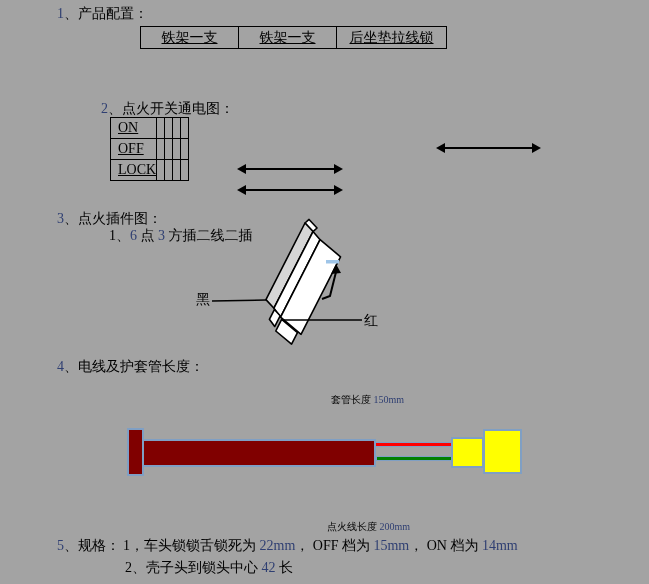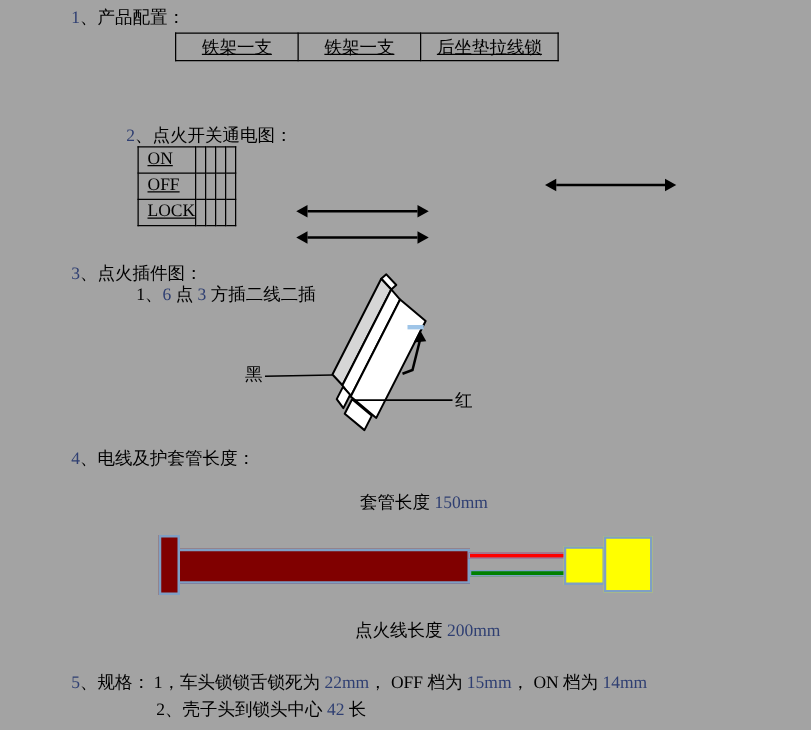--- a/index.html
+++ b/index.html
@@ -12,21 +12,21 @@
   td{border:1px solid #000;font-size:14px;overflow:hidden;vertical-align:middle;}
   #config-table td{height:19px;text-align:center;}
   #power-table td{height:20px;text-align:left;padding:0 0 0 7px;}
   .tbl-wrap{position:absolute;text-decoration:underline;}
   .dblarrow{position:absolute;height:2px;background:#000;}
   .dblarrow::before{content:"";position:absolute;left:-9px;top:-4px;width:0;height:0;
     border-top:5px solid transparent;border-bottom:5px solid transparent;border-right:9px solid #000;}
   .dblarrow::after{content:"";position:absolute;right:-9px;top:-4px;width:0;height:0;
     border-top:5px solid transparent;border-bottom:5px solid transparent;border-left:9px solid #000;}
   .wire-box{position:absolute;box-sizing:border-box;}
-  .lbl{font-size:14px;}
+  .lbl{font-size:10px;margin-left:43px;}
 </style>
 </head>
 <body>
 
 <div id="page">
 
   <div class="abs h" style="left:57px;top:5px;"><span class="num">1</span><span>、产品配置：</span></div>
 
   <div class="tbl-wrap" style="left:140px;top:26px;">
     <table id="config-table">
@@ -99,21 +99,21 @@
 
   <div class="abs lbl" style="left:288px;top:393px;"><span>套管长度 </span><span class="num">150mm</span></div>
 
   <div class="wire-box" style="left:142px;top:439px;width:234px;height:28px;background:#800000;border:2px solid #7f9fc4;"></div>
   <div class="wire-box" style="left:127px;top:428px;width:17px;height:48px;background:#800000;border:2px solid #7f9fc4;"></div>
   <div class="wire-box" style="left:375px;top:442px;width:77px;height:5px;background:#ff0000;border:1.5px solid #7f9fc4;"></div>
   <div class="wire-box" style="left:376px;top:456px;width:76px;height:5px;background:#008000;border:1.5px solid #7f9fc4;"></div>
   <div class="wire-box" style="left:451px;top:437px;width:33px;height:31px;background:#ffff00;border:2px solid #7f9fc4;"></div>
   <div class="wire-box" style="left:483px;top:429px;width:39px;height:45px;background:#ffff00;border:2px solid #7f9fc4;"></div>
 
-  <div class="abs lbl" style="left:284px;top:496px;"><span>点火线长度 </span><span class="num">200mm</span></div>
+  <div class="abs lbl" style="left:284px;top:520px;"><span>点火线长度 </span><span class="num">200mm</span></div>
 
   <div class="abs h" style="left:57px;top:537px;"><span class="num">5</span><span>、规格：</span></div>
 
   <div class="abs h" style="left:123px;top:537px;"><span class="">1，车头锁锁舌锁死为 </span><span class="num">22mm</span><span>， OFF 档为 </span><span class="num">15mm</span><span>， ON 档为 </span><span class="num">14mm</span></div>
 
   <div class="abs h" style="left:125px;top:559px;"><span>2、壳子头到锁头中心 </span><span class="num">42</span><span> 长</span></div>
 
 </div>
 
 </body></html>

